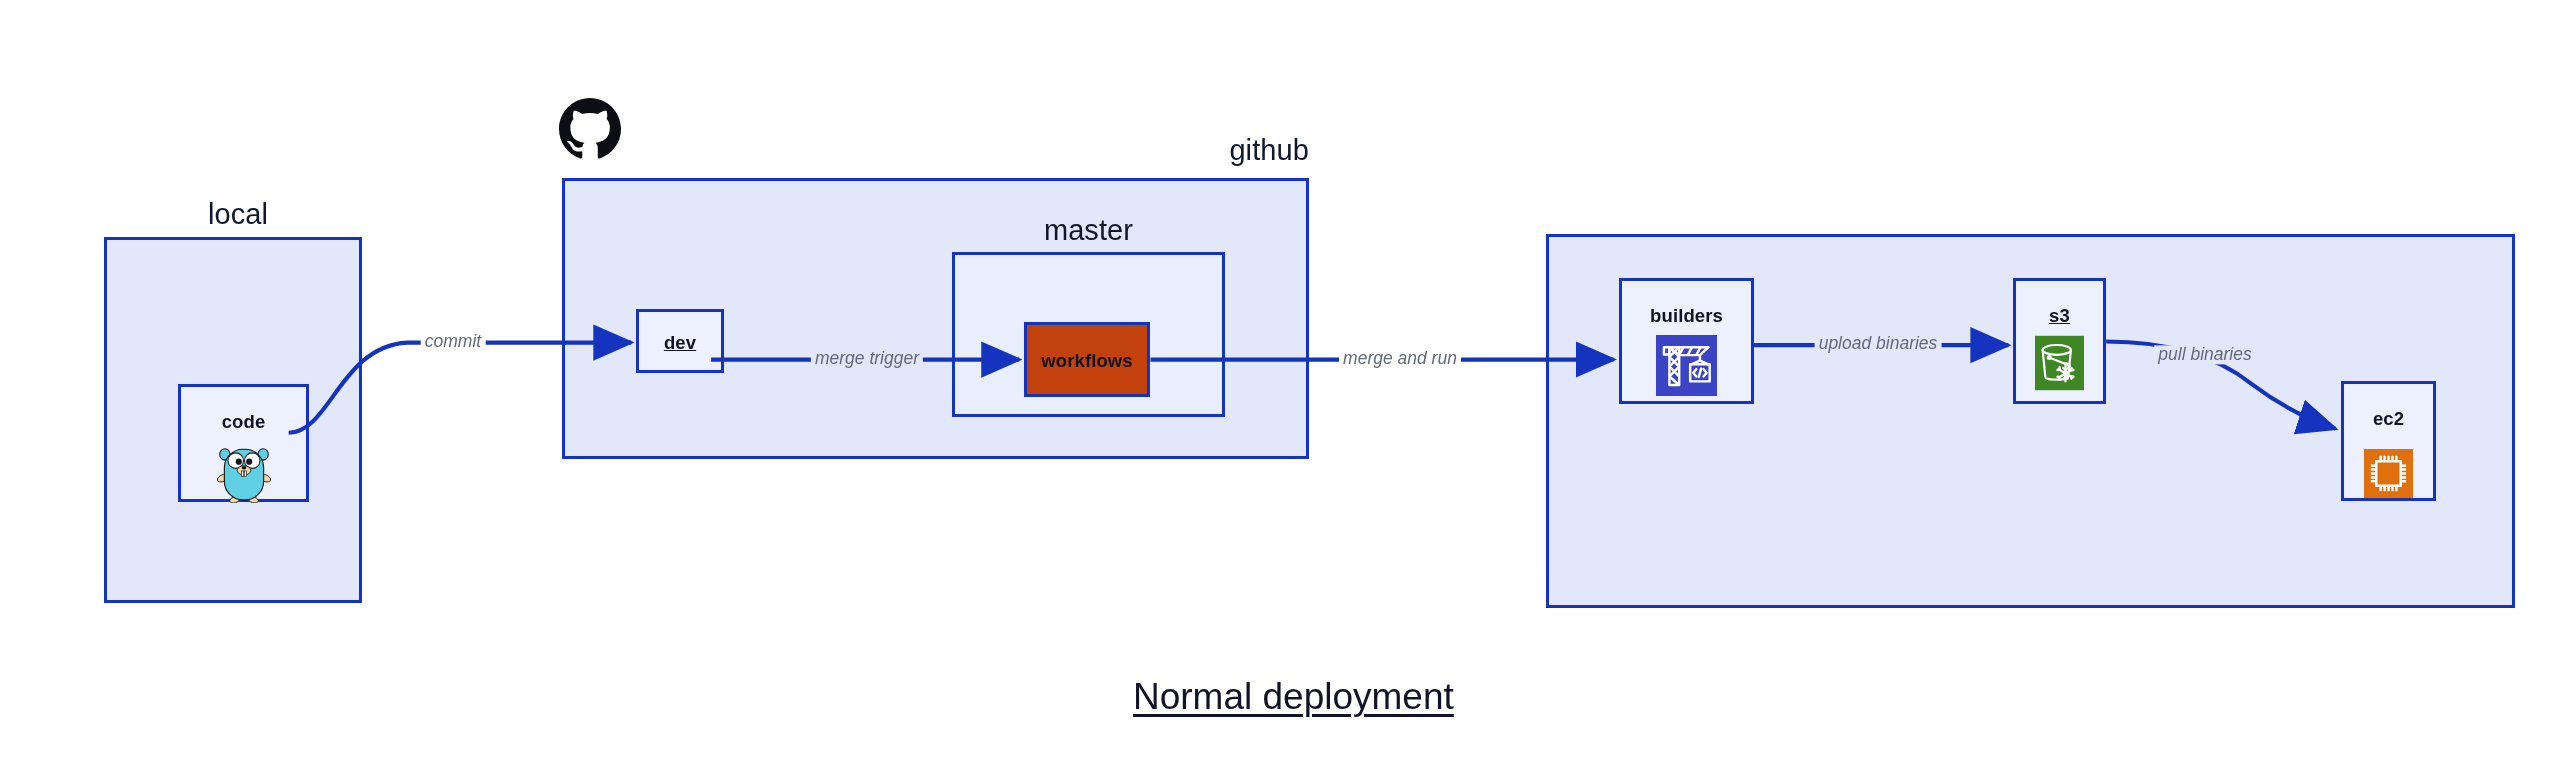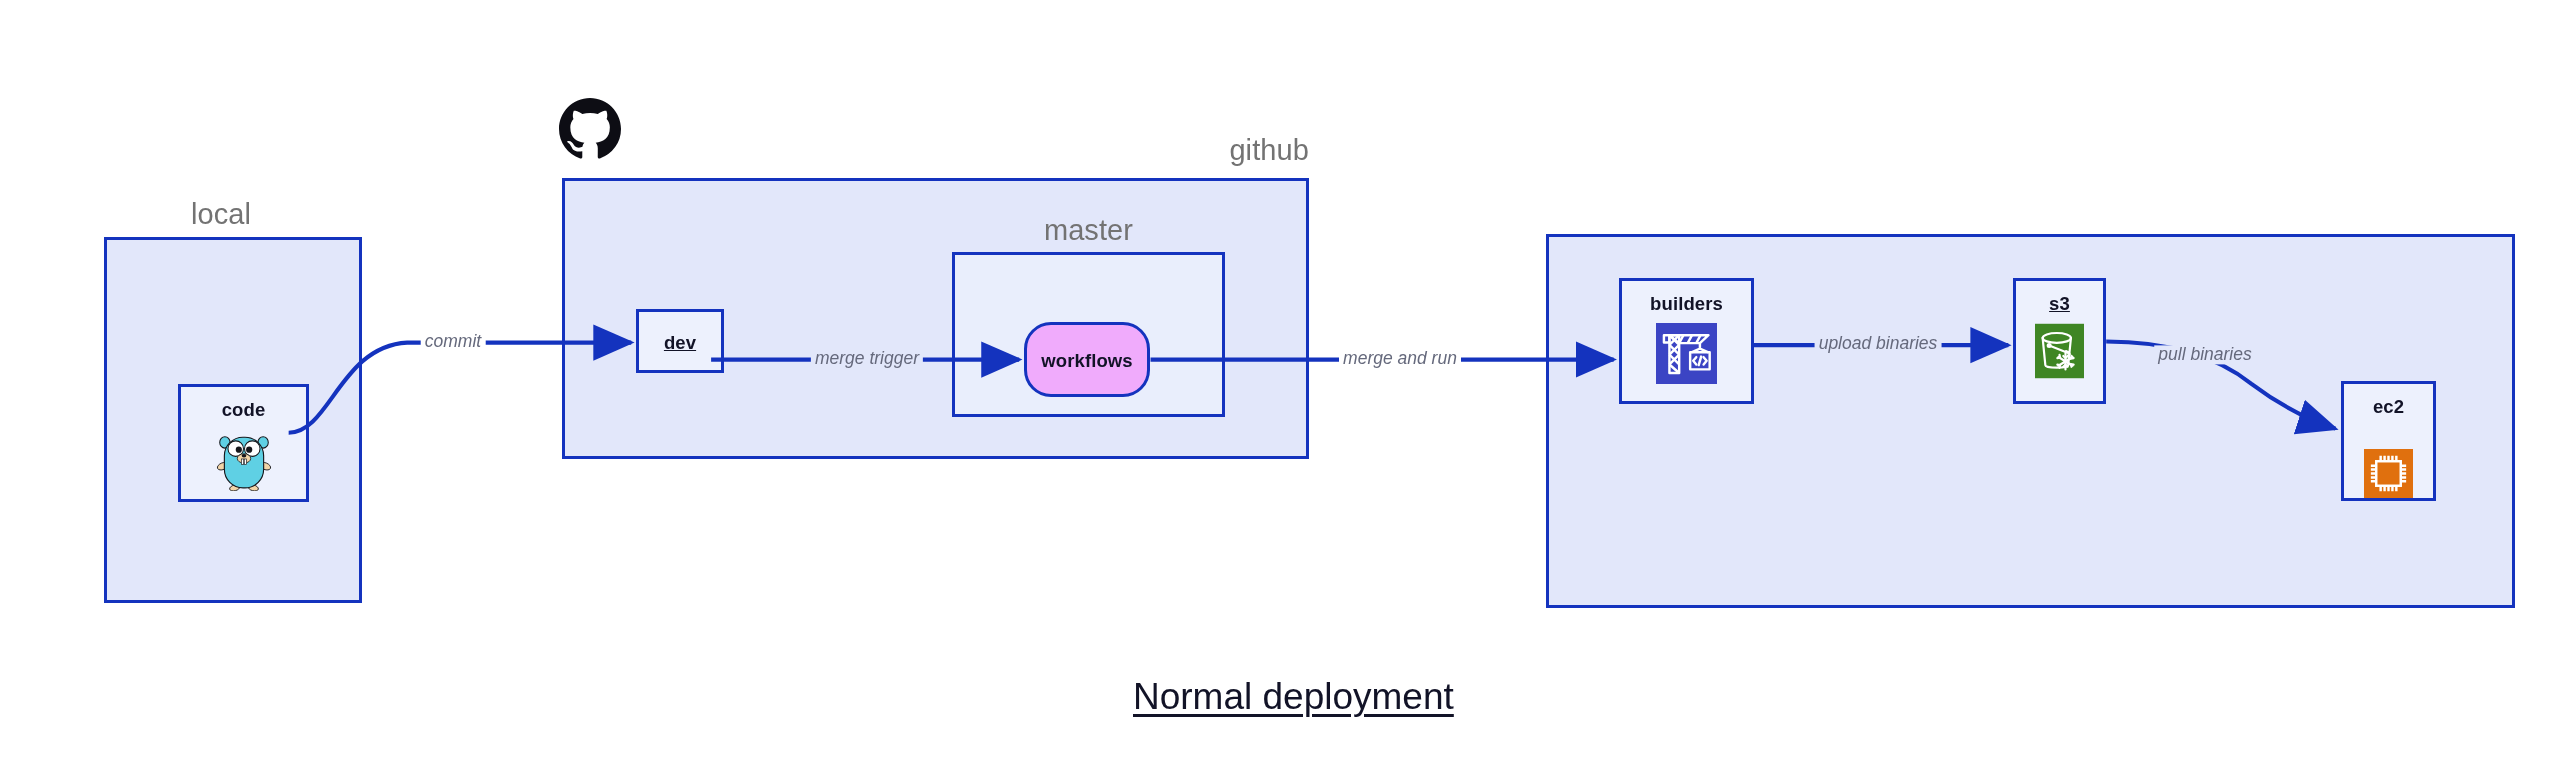--- a/index.html
+++ b/index.html
@@ -16,42 +16,42 @@
     background:#E2E7FA;
     border:3.6px solid #1433BE;
     box-sizing:border-box;
   }
   .group.sub{ background:#E9EEFC; }
 
   .group-label{
     position:absolute;
     font-size:29px;
     font-weight:400;
-    color:#737373;
+    color:#0f172a;
     white-space:nowrap;
     letter-spacing:0.1px;
   }
 
   
   .node{
     position:absolute;
     background:#EDF1FD;
     border:3.6px solid #1433BE;
     box-sizing:border-box;
     display:flex;
     flex-direction:column;
     align-items:center;
   }
   .node-title{
     font-size:18.5px;
     font-weight:700;
     color:#121327;
     white-space:nowrap;
     letter-spacing:0.1px;
-    margin-top:12px;
+    margin-top:24px;
   }
   .node-icon{
     margin-top:8.2px;
     line-height:0;
   }
 
   
   #edges{position:absolute;left:0;top:0;width:2604px;height:781px;pointer-events:none;}
 
   .edge-label{
@@ -80,21 +80,21 @@
   }
 
   
   #gh-logo{position:absolute;line-height:0;}
 </style>
 </head>
 <body>
 
 <div id="stage">
 
-  <div class="group-label" style="left:92px;top:198px;width:258px;text-align:center;">local</div>
+  <div class="group-label" style="left:109px;top:198px;width:258px;text-align:center;">local</div>
   <div class="group" style="left:104px;top:237px;width:258px;height:366px;"></div>
 
   <div class="node" style="left:178px;top:384px;width:131px;height:118px;">
     <div class="node-title">code</div>
     <div class="node-icon">
       <svg width="56" height="62" viewBox="0 0 108 120" xmlns="http://www.w3.org/2000/svg">
 
         <ellipse cx="13" cy="72" rx="11" ry="6.5" fill="#F2D5A8" stroke="#16171b" stroke-width="1.6" transform="rotate(-22 13 72)"></ellipse>
         <ellipse cx="95" cy="72" rx="11" ry="6.5" fill="#F2D5A8" stroke="#16171b" stroke-width="1.6" transform="rotate(22 95 72)"></ellipse>
 
@@ -134,21 +134,21 @@
   <div class="group-label" style="left:562px;top:134px;width:747px;text-align:right;">github</div>
   <div class="group" style="left:562px;top:178px;width:747px;height:281px;"></div>
 
   <div class="node" style="left:636px;top:309px;width:88px;height:64px;text-decoration:underline;">
     <div class="node-title" style="margin-top:19.6px;">dev</div>
   </div>
 
   <div class="group-label" style="left:952px;top:214px;width:273px;text-align:center;">master</div>
   <div class="group sub" style="left:952px;top:252px;width:273px;height:165px;"></div>
 
-  <div class="node" style="left:1024px;top:322px;width:126px;height:75px;background:#f0abfc;border-radius:27px;">
+  <div class="node" style="left:1024px;top:322px;width:126px;height:75px;background:#c2410c;">
     <div class="node-title" style="margin-top:25px;">workflows</div>
   </div>
 
   <div class="group" style="left:1546px;top:234px;width:969px;height:374px;"></div>
 
   <div class="node" style="left:1619px;top:278px;width:135px;height:126px;">
     <div class="node-title">builders</div>
     <div class="node-icon">
       <svg width="61" height="61" viewBox="0 0 100 100" xmlns="http://www.w3.org/2000/svg">
         <rect x="0" y="0" width="100" height="100" fill="#3B44C4"></rect>

